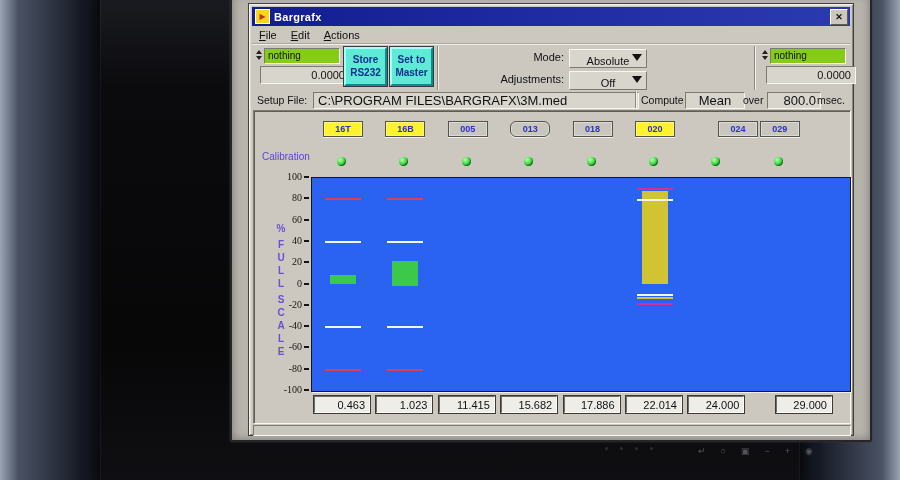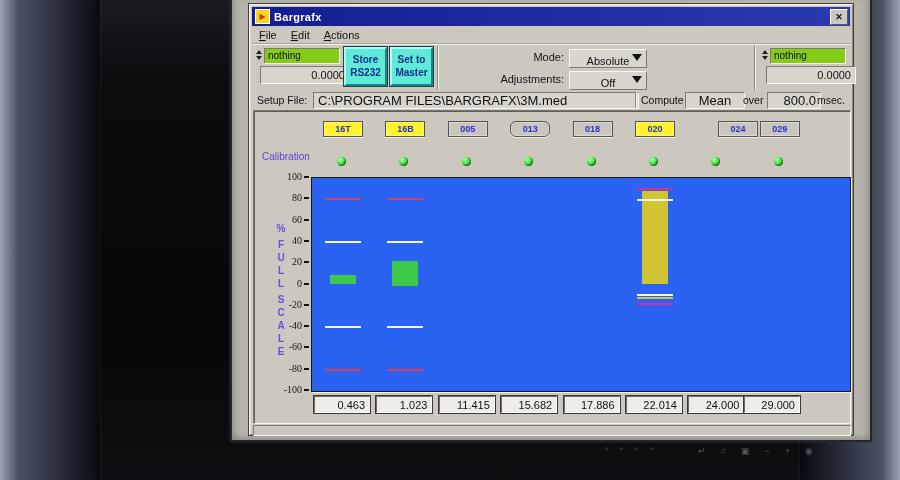--- a/index.html
+++ b/index.html
@@ -200,21 +200,21 @@
             <div class="led" style="left: 332.6px;"></div>
             <div class="reading" style="left: 309.6px;">17.886</div>
             <div class="chan-label active" style="left: 381px;">020</div>
             <div class="led" style="left: 395px;"></div>
             <div class="reading" style="left: 372px;">22.014</div>
             <div class="chan-label idle" style="left: 464px;">024</div>
             <div class="led" style="left: 457.4px;"></div>
             <div class="reading" style="left: 434.4px;">24.000</div>
             <div class="chan-label idle" style="left: 505.8px;">029</div>
             <div class="led" style="left: 519.8px;"></div>
-            <div class="reading" style="left: 490px;">29.000</div>
+            <div class="reading" style="left: 522px;">29.000</div>
             <div class="tick-label" style="left: 4px; top: 60px;">100</div>
             <div class="tick-dash" style="left: 50px; top: 65px;"></div>
             <div class="tick-label" style="left: 4px; top: 81.3px;">80</div>
             <div class="tick-dash" style="left: 50px; top: 86.3px;"></div>
             <div class="tick-label" style="left: 4px; top: 102.6px;">60</div>
             <div class="tick-dash" style="left: 50px; top: 107.6px;"></div>
             <div class="tick-label" style="left: 4px; top: 123.9px;">40</div>
             <div class="tick-dash" style="left: 50px; top: 128.9px;"></div>
             <div class="tick-label" style="left: 4px; top: 145.2px;">20</div>
             <div class="tick-dash" style="left: 50px; top: 150.2px;"></div>

